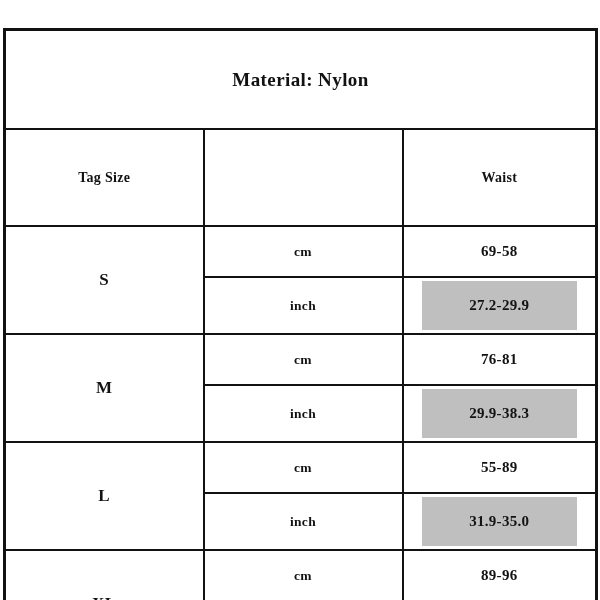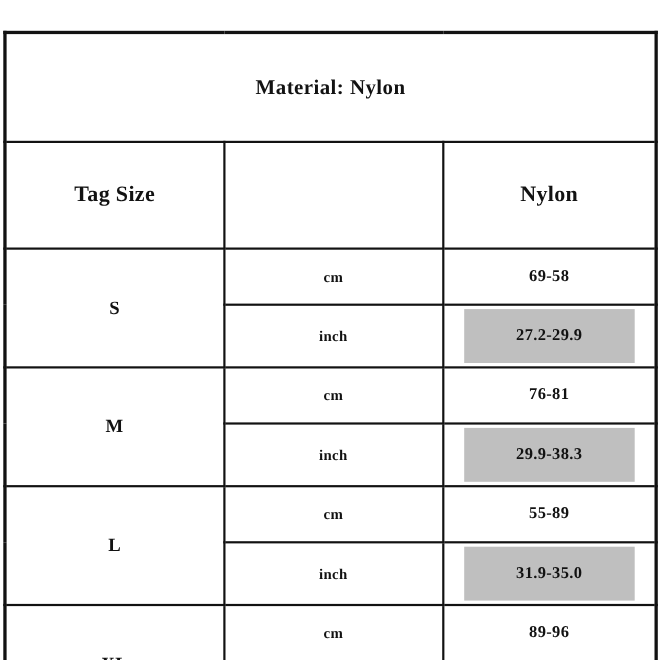--- a/index.html
+++ b/index.html
@@ -48,21 +48,21 @@
   col.c-waist { width: 194px; }
 
   .title-cell {
     height: 97px;
     font-size: 19px;
     letter-spacing: 0.4px;
   }
 
   .head-cell {
     height: 95px;
-    font-size: 20px;
+    font-size: 14px;
     letter-spacing: 0.3px;
   }
 
   .size-cell {
     font-size: 17px;
     letter-spacing: 0.5px;
   }
 
   .unit-cell {
     height: 49px;
@@ -110,21 +110,21 @@
     </colgroup>
     <tbody>
 
       <tr>
         <td class="title-cell" colspan="3">Material: Nylon</td>
       </tr>
 
       <tr>
         <td class="head-cell">Tag Size</td>
         <td class="head-cell"></td>
-        <td class="head-cell">Nylon</td>
+        <td class="head-cell">Waist</td>
       </tr>
 
       <tr>
         <td class="size-cell" rowspan="2">S</td>
         <td class="unit-cell">cm</td>
         <td class="unit-cell value-cell">
           <div class="plain">69-58</div>
         </td>
       </tr>
       <tr>

